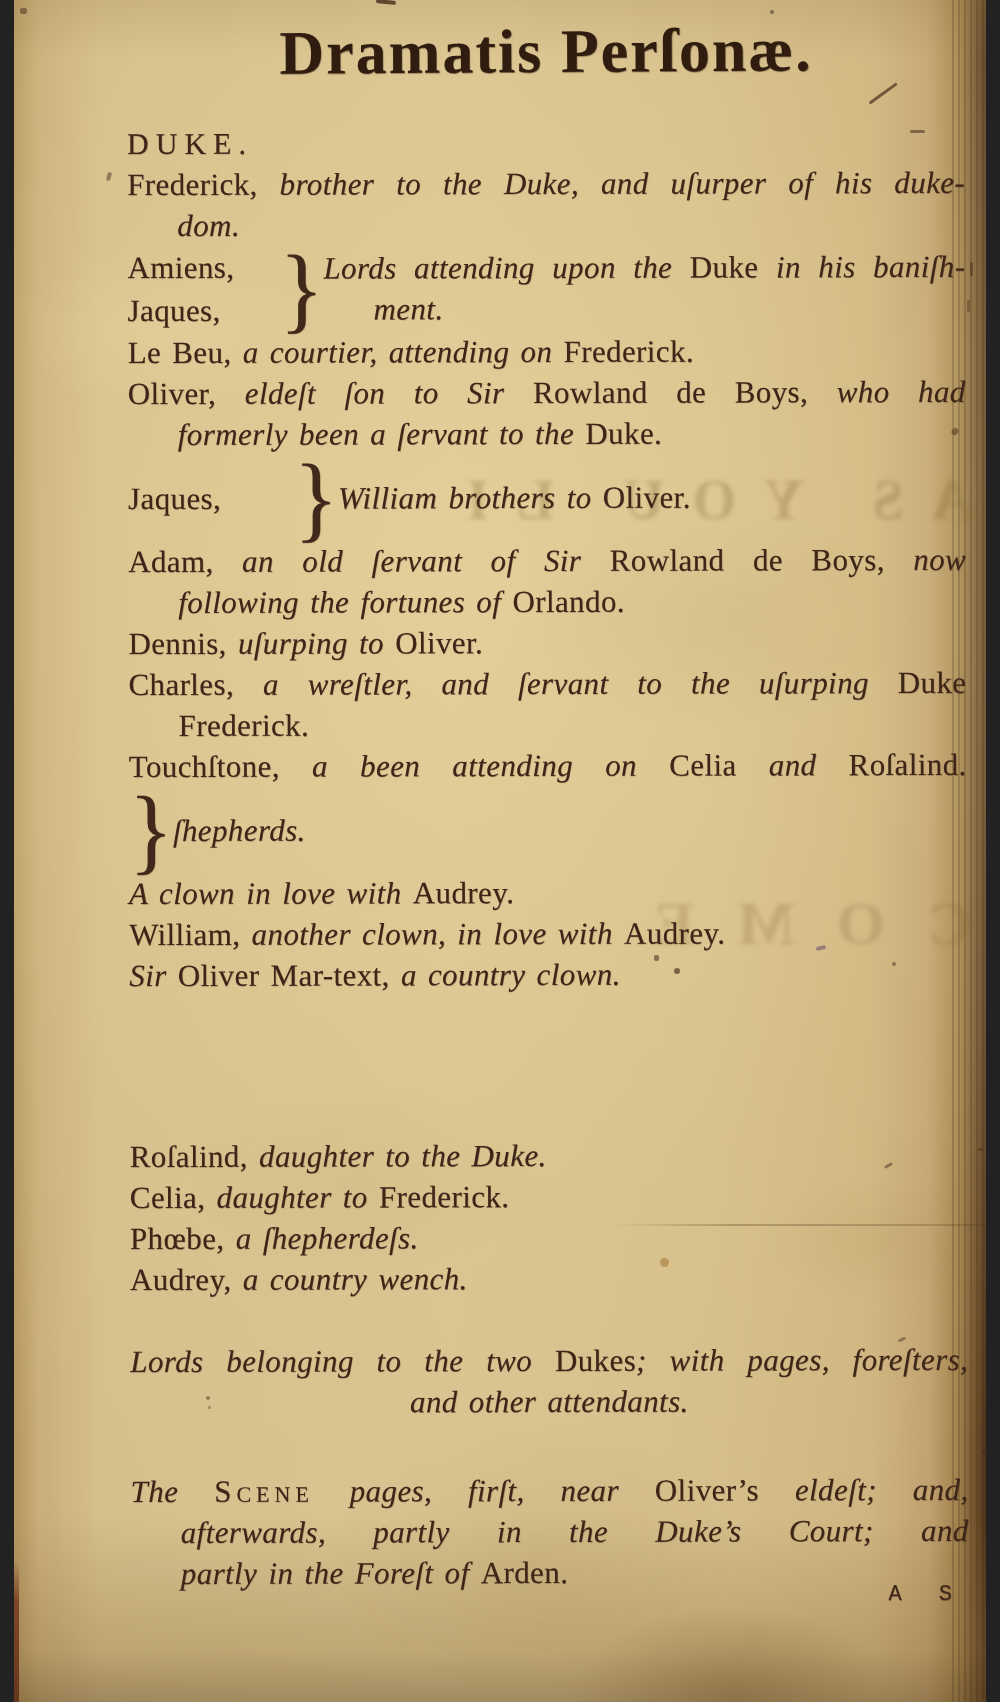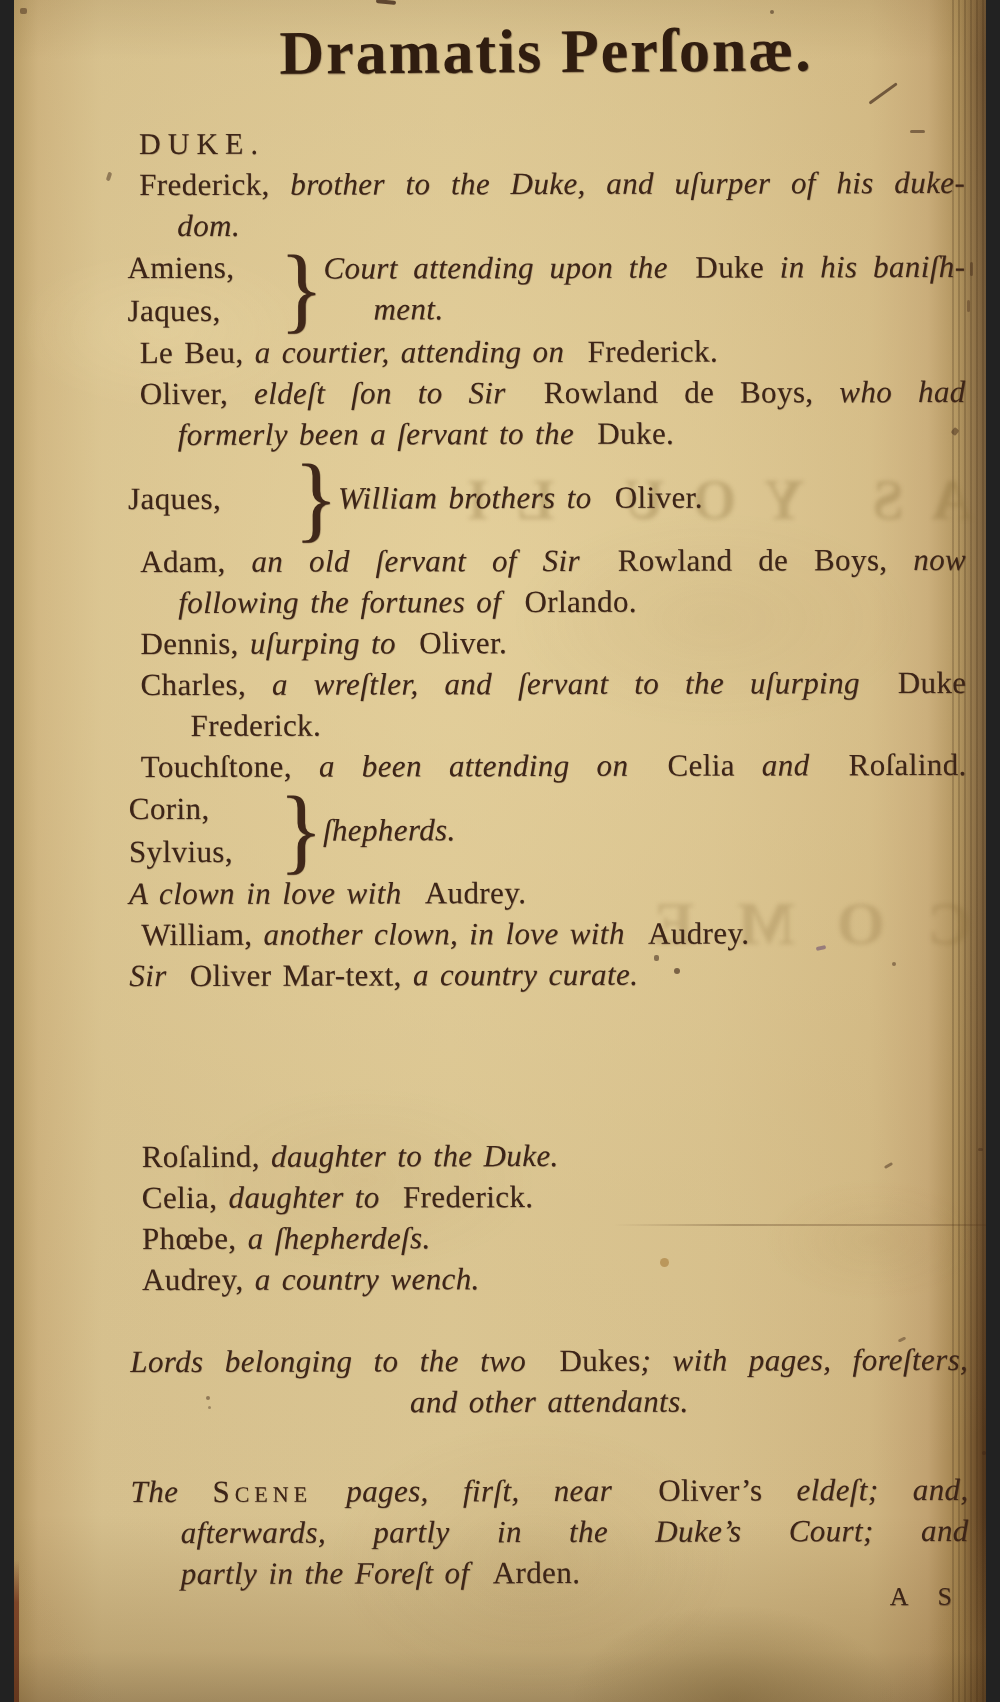--- a/index.html
+++ b/index.html
@@ -39,33 +39,33 @@
   .textcol{position:absolute;left:113px;top:122px;width:838px;
     font-size:31px;line-height:41px;word-spacing:3px;letter-spacing:0.4px;
     transform:rotate(-0.15deg);transform-origin:50% 0;
     text-shadow:0.4px 0.5px 0.7px rgba(55,32,18,0.45);}
 
   .line{line-height:41px;min-height:41px;}
   .line.j{text-align:justify;text-align-last:justify;}
   .line.ind{padding-left:50px;}
   .line.ctr{text-align:center;}
   .line.caps{letter-spacing:7px;font-size:30px;}
-  .s-r{font-style:normal;margin-left:12px;}
+  .s-r{font-style:normal;}
   .s-i{font-style:italic;}
   .s-sc{font-style:normal;font-variant:small-caps;letter-spacing:5px;}
 
   .bgroup{display:flex;align-items:center;min-height:86px;}
   .bnames{flex:0 0 auto;}
   .bname{line-height:43px;}
   .bbrace{flex:0 0 44px;width:44px;text-align:center;font-size:92px;line-height:86px;
     font-weight:400;transform:scaleY(1.04);color:#40281a;}
   .bdesc{flex:1 1 auto;display:flex;flex-direction:column;justify-content:center;min-width:0;}
 
-  .signature{position:absolute;right:22px;top:1582px;font-size:26px;letter-spacing:12px;
-    color:#3d2518;text-shadow:0.4px 0.5px 0.7px rgba(55,32,18,0.45);}
+  .signature{position:absolute;right:22px;top:1582px;font-size:22px;letter-spacing:12px;
+    color:#3d2518;text-shadow:0.4px 0.5px 0.7px rgba(55,32,18,0.45);font-family:Liberation Mono, monospace;}
 
   .ghost{position:absolute;pointer-events:none;font-weight:700;
     color:rgba(128,102,50,0.30);filter:blur(2px);transform:scaleX(-1);white-space:nowrap;}
   .ghost1{top:468px;right:14px;font-size:56px;letter-spacing:28px;}
   .ghost2{top:888px;right:14px;font-size:62px;letter-spacing:42px;color:rgba(128,102,50,0.24);}
 
   .speck{position:absolute;background:rgba(58,34,20,0.75);border-radius:2px;pointer-events:none;}
   .crease{position:absolute;left:600px;top:1224px;width:400px;height:2px;pointer-events:none;
     background:linear-gradient(90deg, rgba(0,0,0,0), rgba(82,52,26,0.30) 30%, rgba(82,52,26,0.22));
     filter:blur(0.5px);}
@@ -90,21 +90,21 @@
       <div class="line caps"><span class="s-r">DUKE.</span></div>
       <div class="line j"><span class="s-r">Frederick, </span><span class="s-i">brother to the Duke, and uſurper of his duke-</span></div>
       <div class="line ind"><span class="s-i">dom.</span></div>
       <div class="bgroup">
         <div class="bnames" style="width: 152px;">
           <div class="bname">Amiens,</div>
           <div class="bname">Jaques,</div>
         </div>
         <div class="bbrace">}</div>
         <div class="bdesc">
-          <div class="line j"><span class="s-i">Court attending upon the </span><span class="s-r">Duke</span><span class="s-i"> in his baniſh-</span></div>
+          <div class="line j"><span class="s-i">Lords attending upon the </span><span class="s-r">Duke</span><span class="s-i"> in his baniſh-</span></div>
           <div class="line ind"><span class="s-i">ment.</span></div>
         </div>
       </div>
       <div class="line"><span class="s-r">Le Beu, </span><span class="s-i">a courtier, attending on </span><span class="s-r">Frederick.</span></div>
       <div class="line j"><span class="s-r">Oliver, </span><span class="s-i">eldeſt ſon to Sir </span><span class="s-r">Rowland de Boys, </span><span class="s-i">who had</span></div>
       <div class="line ind"><span class="s-i">formerly been a ſervant to the </span><span class="s-r">Duke.</span></div>
       <div class="bgroup">
         <div class="bnames" style="width: 166px;">
           <div class="bname">Jaques,</div>
         </div>
@@ -113,32 +113,28 @@
           <div class="line"><span class="s-i">William brothers to </span><span class="s-r">Oliver.</span></div>
         </div>
       </div>
       <div class="line j"><span class="s-r">Adam, </span><span class="s-i">an old ſervant of Sir </span><span class="s-r">Rowland de Boys, </span><span class="s-i">now</span></div>
       <div class="line ind"><span class="s-i">following the fortunes of </span><span class="s-r">Orlando.</span></div>
       <div class="line"><span class="s-r">Dennis, </span><span class="s-i">uſurping to </span><span class="s-r">Oliver.</span></div>
       <div class="line j"><span class="s-r">Charles, </span><span class="s-i">a wreſtler, and ſervant to the uſurping </span><span class="s-r">Duke</span></div>
       <div class="line ind"><span class="s-r">Frederick.</span></div>
       <div class="line j"><span class="s-r">Touchſtone, </span><span class="s-i">a been attending on </span><span class="s-r">Celia </span><span class="s-i">and </span><span class="s-r">Roſalind.</span></div>
       <div class="bgroup">
-        <div class="bnames" style="width: 150px;">
-          <div class="bname">Corin,</div>
-          <div class="bname">Sylvius,</div>
-        </div>
         <div class="bbrace">}</div>
         <div class="bdesc">
           <div class="line"><span class="s-i">ſhepherds.</span></div>
         </div>
       </div>
       <div class="line"><span class="s-i">A clown in love with </span><span class="s-r">Audrey.</span></div>
       <div class="line"><span class="s-r">William, </span><span class="s-i">another clown, in love with </span><span class="s-r">Audrey.</span></div>
-      <div class="line"><span class="s-i">Sir </span><span class="s-r">Oliver Mar-text, </span><span class="s-i">a country curate.</span></div>
+      <div class="line"><span class="s-i">Sir </span><span class="s-r">Oliver Mar-text, </span><span class="s-i">a country clown.</span></div>
       <div style="height: 140px;"></div>
       <div class="line"><span class="s-r">Roſalind, </span><span class="s-i">daughter to the Duke.</span></div>
       <div class="line"><span class="s-r">Celia, </span><span class="s-i">daughter to </span><span class="s-r">Frederick.</span></div>
       <div class="line"><span class="s-r">Phœbe, </span><span class="s-i">a ſhepherdeſs.</span></div>
       <div class="line"><span class="s-r">Audrey, </span><span class="s-i">a country wench.</span></div>
       <div style="height: 41px;"></div>
       <div class="line j"><span class="s-i">Lords belonging to the two </span><span class="s-r">Dukes</span><span class="s-i">; with pages, foreſters,</span></div>
       <div class="line ctr"><span class="s-i">and other attendants.</span></div>
       <div style="height: 48px;"></div>
       <div class="line j"><span class="s-i">The </span><span class="s-sc">Scene</span><span class="s-i"> pages, firſt, near </span><span class="s-r">Oliver’s</span><span class="s-i"> eldeſt; and,</span></div>

